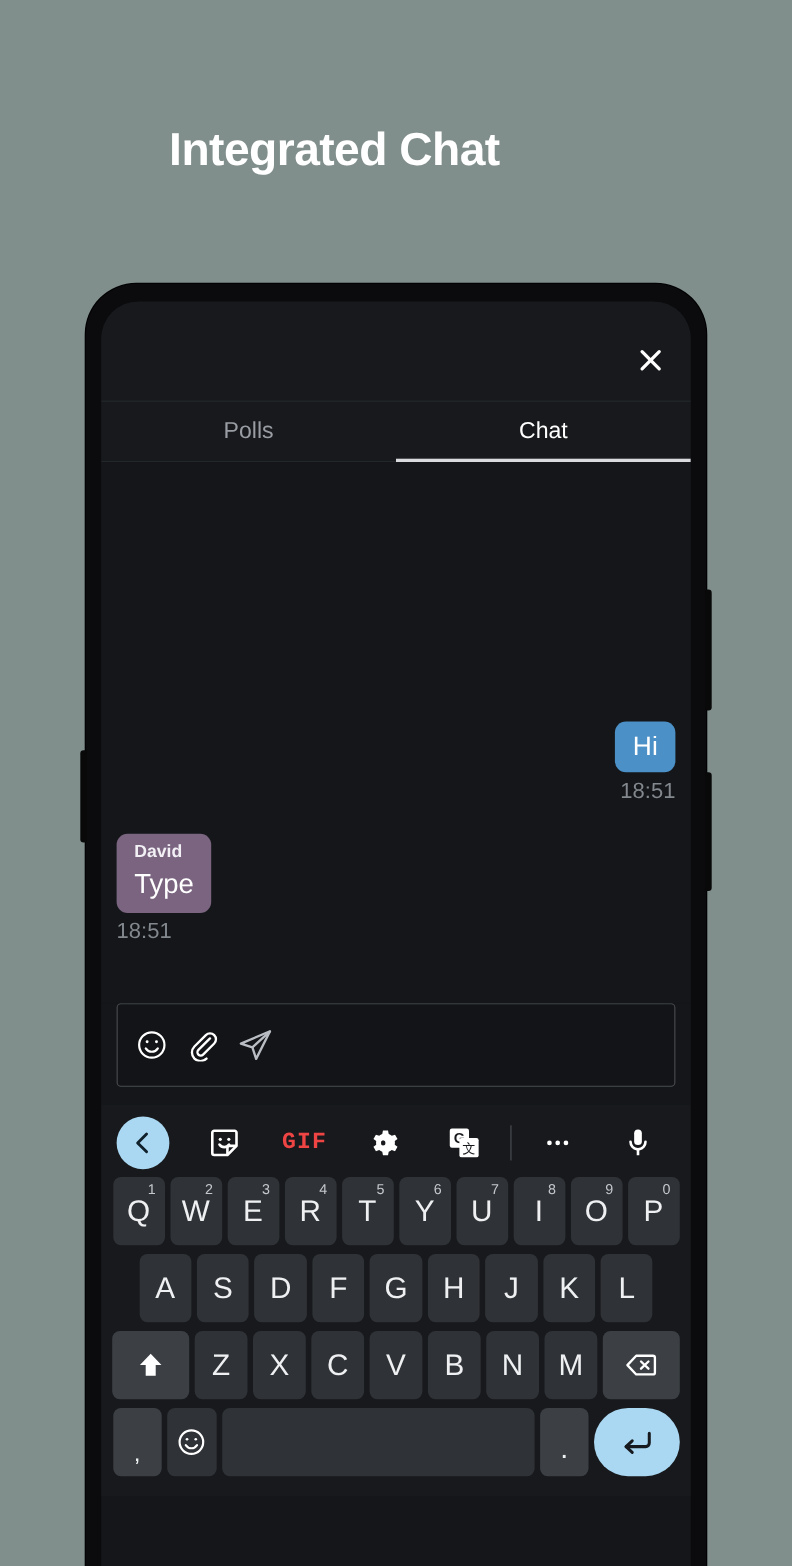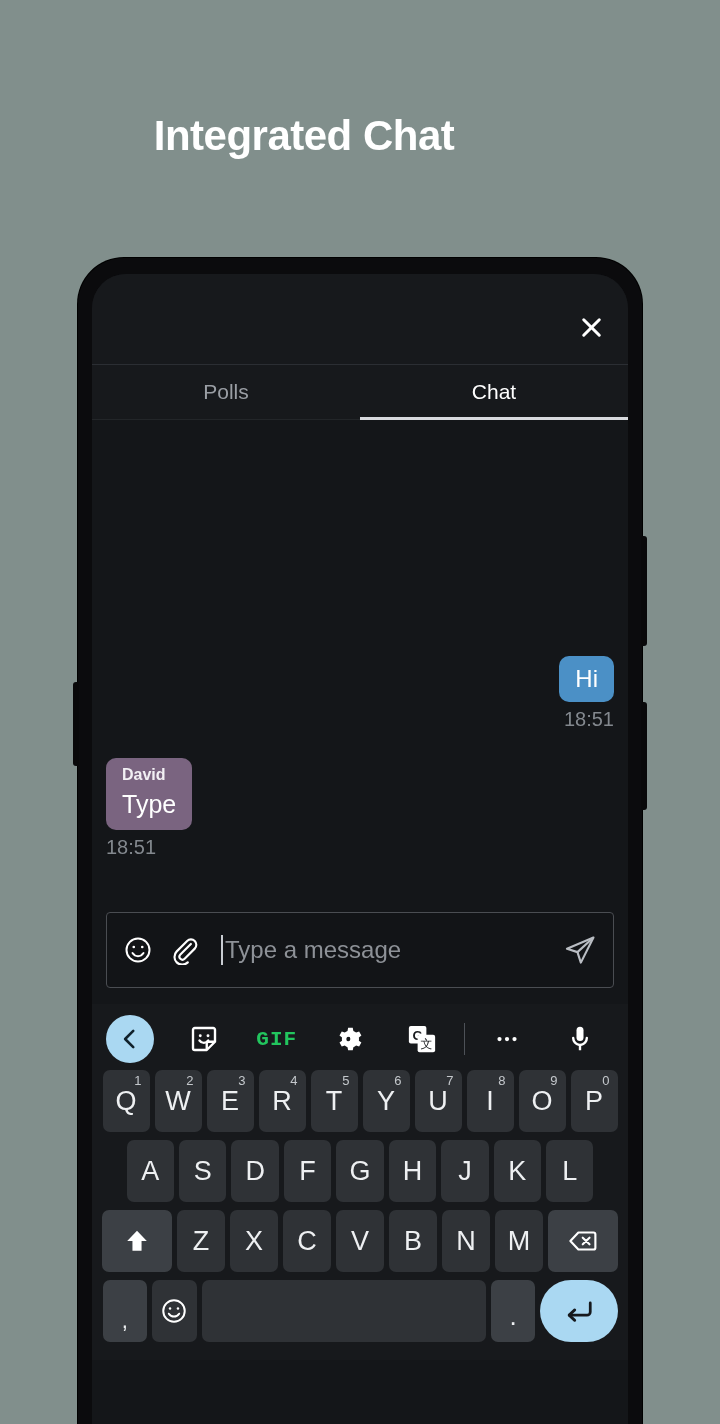--- a/index.html
+++ b/index.html
@@ -256,21 +256,21 @@
   .kb-divider {
     width: 1px;
     height: 32px;
     background: #4d5157;
     margin: 0 6px;
     flex: none;
   }
   .gif-label {
     font-size: 21px;
     font-weight: bold;
-    color: #22c55e;
+    color: #ef4444;
     letter-spacing: 1px;
     font-family: "Liberation Mono", monospace;
   }
 
   .kb-row {
     display: flex;
     justify-content: center;
     margin-bottom: 8px;
     padding: 0 2px;
   }
@@ -374,24 +374,20 @@
             <path d="M7.6 14.4c1.1 1.7 2.7 2.5 4.4 2.5s3.3-.8 4.4-2.5" stroke-linecap="round"></path>
           </svg>
         </span>
 
         <span class="comp-icon">
           <svg viewBox="0 0 24 24" width="30" height="30" fill="none" stroke="#ffffff" stroke-width="1.7" stroke-linecap="round" stroke-linejoin="round">
             <path d="M17.5 7.2 9.1 15.6a2.4 2.4 0 0 0 3.4 3.4l8.1-8.1a4.3 4.3 0 0 0-6.1-6.1l-8.3 8.3a6.2 6.2 0 0 0 8.8 8.8"></path>
           </svg>
         </span>
 
-        <div class="comp-input">
-          <div class="caret"></div>
-          <span class="placeholder">Type a message</span>
-        </div>
 
         <span class="send-icon">
           <svg viewBox="0 0 24 24" width="34" height="34" fill="none" stroke="#b9bdc3" stroke-width="1.5" stroke-linejoin="round">
             <path d="M21.5 3.2 2.8 11.1l7.4 2.4 2.4 7.4z"></path>
             <path d="M21.5 3.2 10.2 13.5"></path>
           </svg>
         </span>
 
       </div>
     </div>

